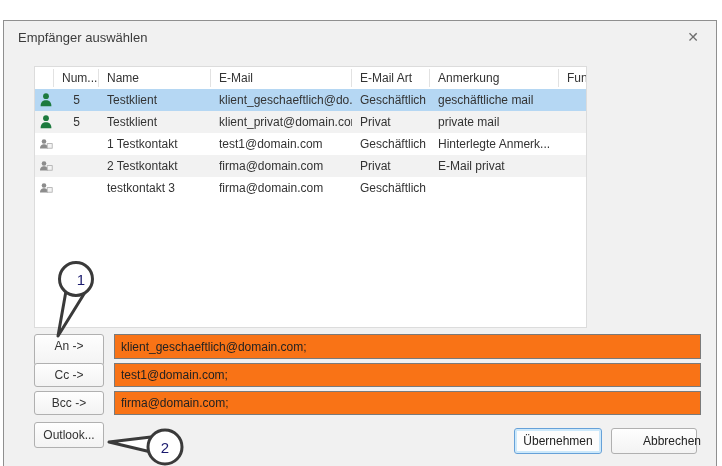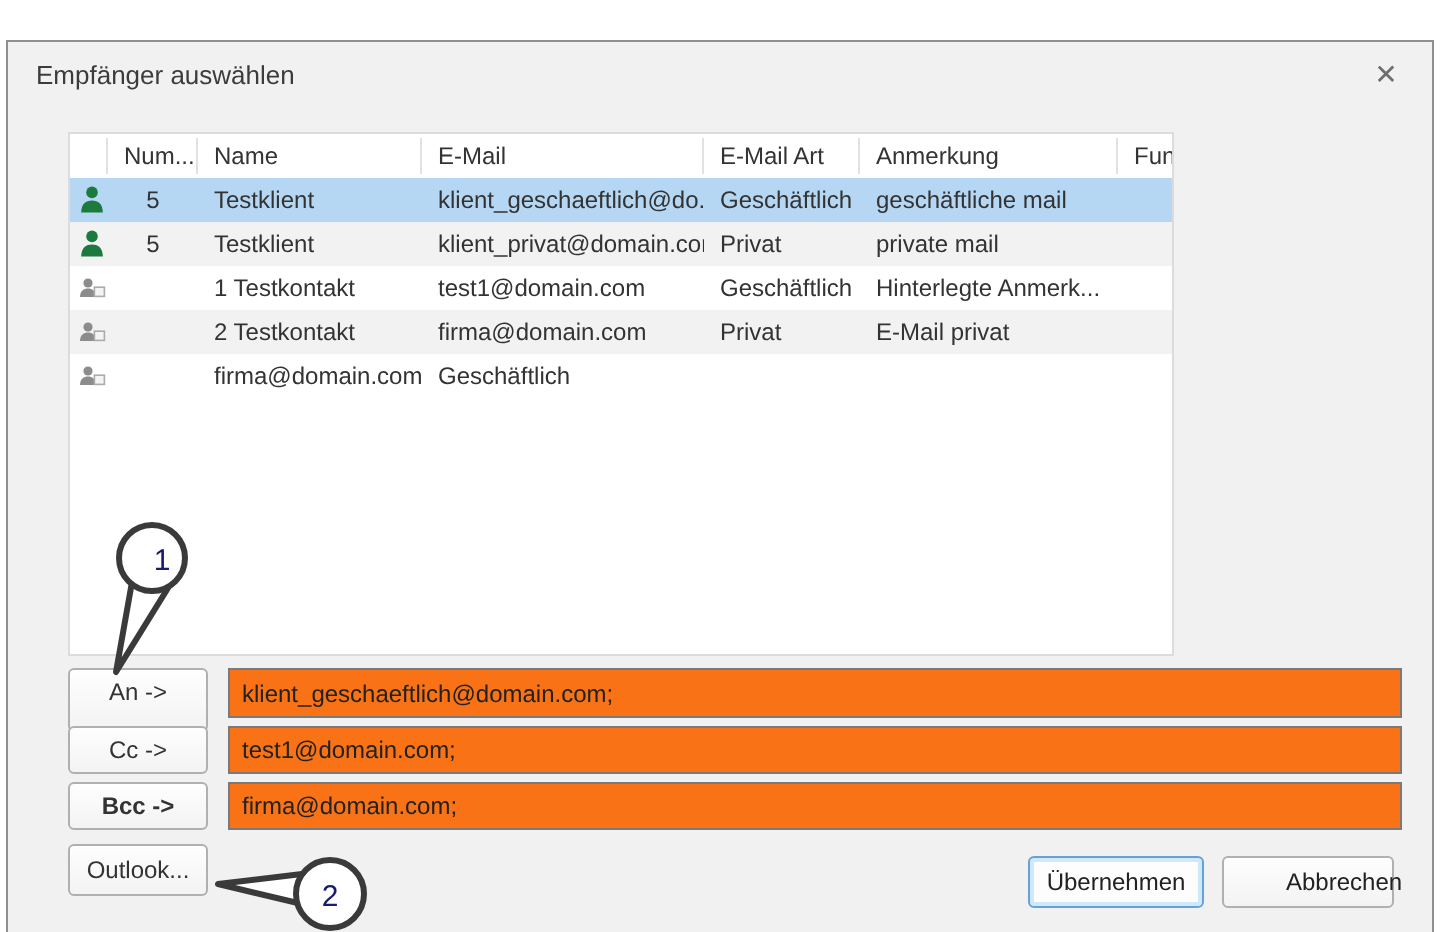--- a/index.html
+++ b/index.html
@@ -40,21 +40,21 @@
     border:1px solid #b0b0b0;border-radius:3px;
     font-size:12px;color:#333;text-align:center;line-height:23px;cursor:pointer;
   }
   .field{
     position:absolute;left:110px;width:587px;height:25px;
     background:#f97316;border:1px solid #7a7a7a;
     font-size:12px;color:#222;padding:0 6px;
   }
   .btn-an{top:313px;} .field-an{top:313px;}
   .btn-cc{top:342px;height:24px;} .field-cc{top:342px;height:24px;}
-  .btn-bcc{top:370px;height:24px;font-weight:bold;} .field-bcc{top:370px;height:24px;}
+  .btn-bcc{top:370px;height:24px;} .field-bcc{top:370px;height:24px;}
   .btn-outlook{top:401px;height:26px;line-height:24px;}
 
   
   .btn-apply{
     position:absolute;left:510px;top:407px;width:88px;height:26px;
     background:#fdfdfd;border:1px solid #66a1d8;border-radius:3px;
     box-shadow:inset 0 0 0 2px #cde9fb;
     font-size:12px;color:#222;text-align:center;line-height:24px;cursor:pointer;
   }
   .btn-cancel{
@@ -140,20 +140,21 @@
         <div class="cell"></div>
       </div>
 
       <div class="trow">
         <div class="cell icon-cell"><span class="person-gray"><svg viewBox="0 0 16 16" width="16" height="16">
                 <circle cx="6" cy="5.5" r="2.3" fill="#8c8c8c"></circle>
                 <path d="M2 12.5 C2 9.3 4 8.2 6 8.2 C8 8.2 10 9.3 10 12.5 Z" fill="#8c8c8c"></path>
                 <rect x="9.2" y="7.6" width="5" height="4.6" fill="#f4f4f4" stroke="#ababab" stroke-width="0.8"></rect>
               </svg></span></div>
         <div class="cell num"></div>
+        <div class="cell">testkontakt 3</div>
         <div class="cell">firma@domain.com</div>
         <div class="cell">Geschäftlich</div>
         <div class="cell"></div>
         <div class="cell"></div>
       </div>
     </div>
 
     <div class="btn btn-an">An -&gt;</div>
     <input class="field field-an" value="klient_geschaeftlich@domain.com;" style="">
 

